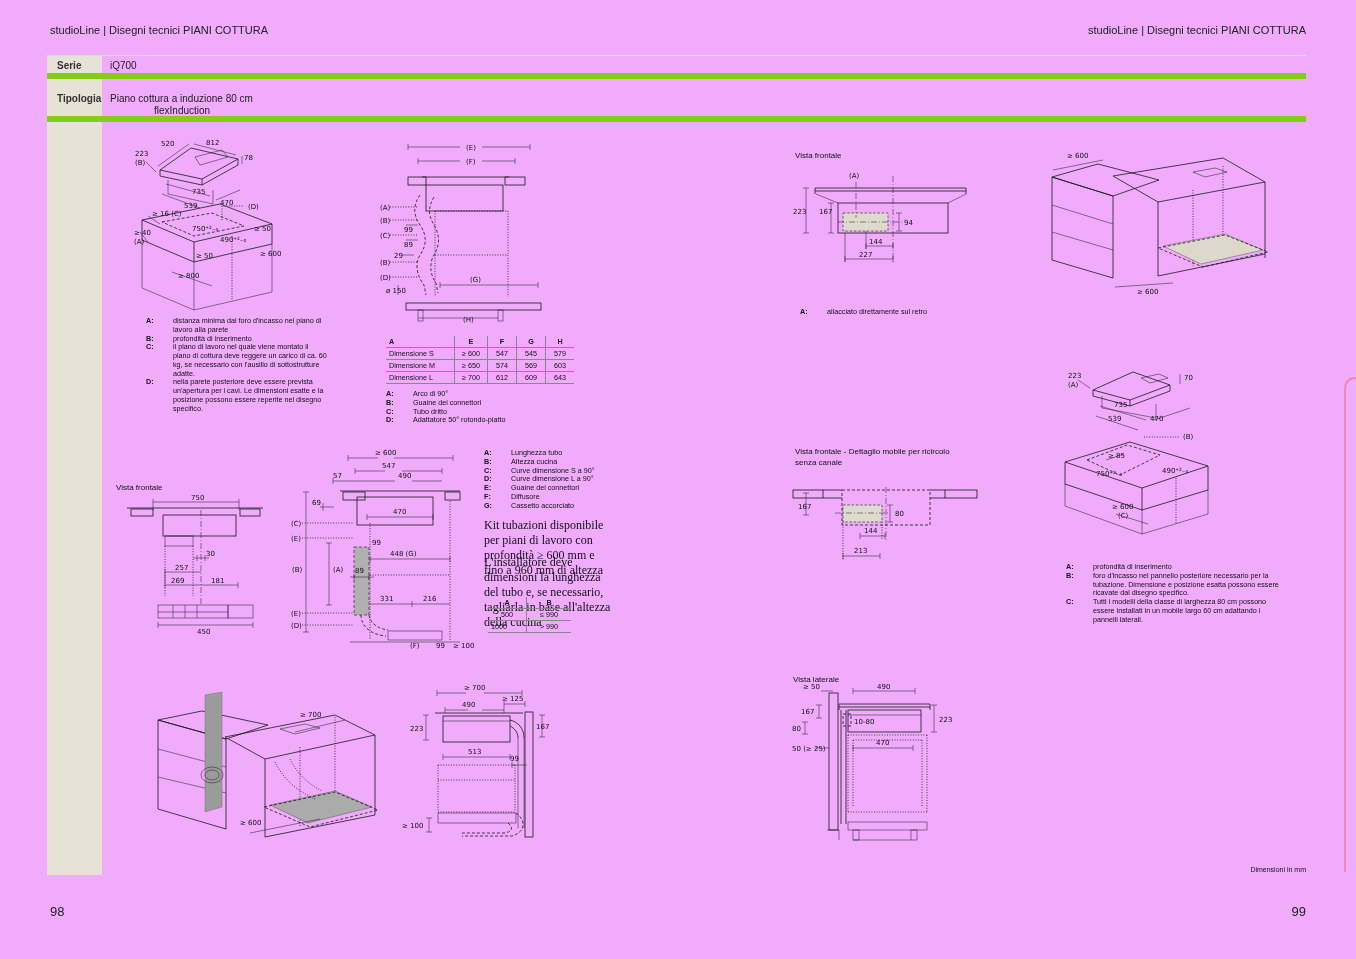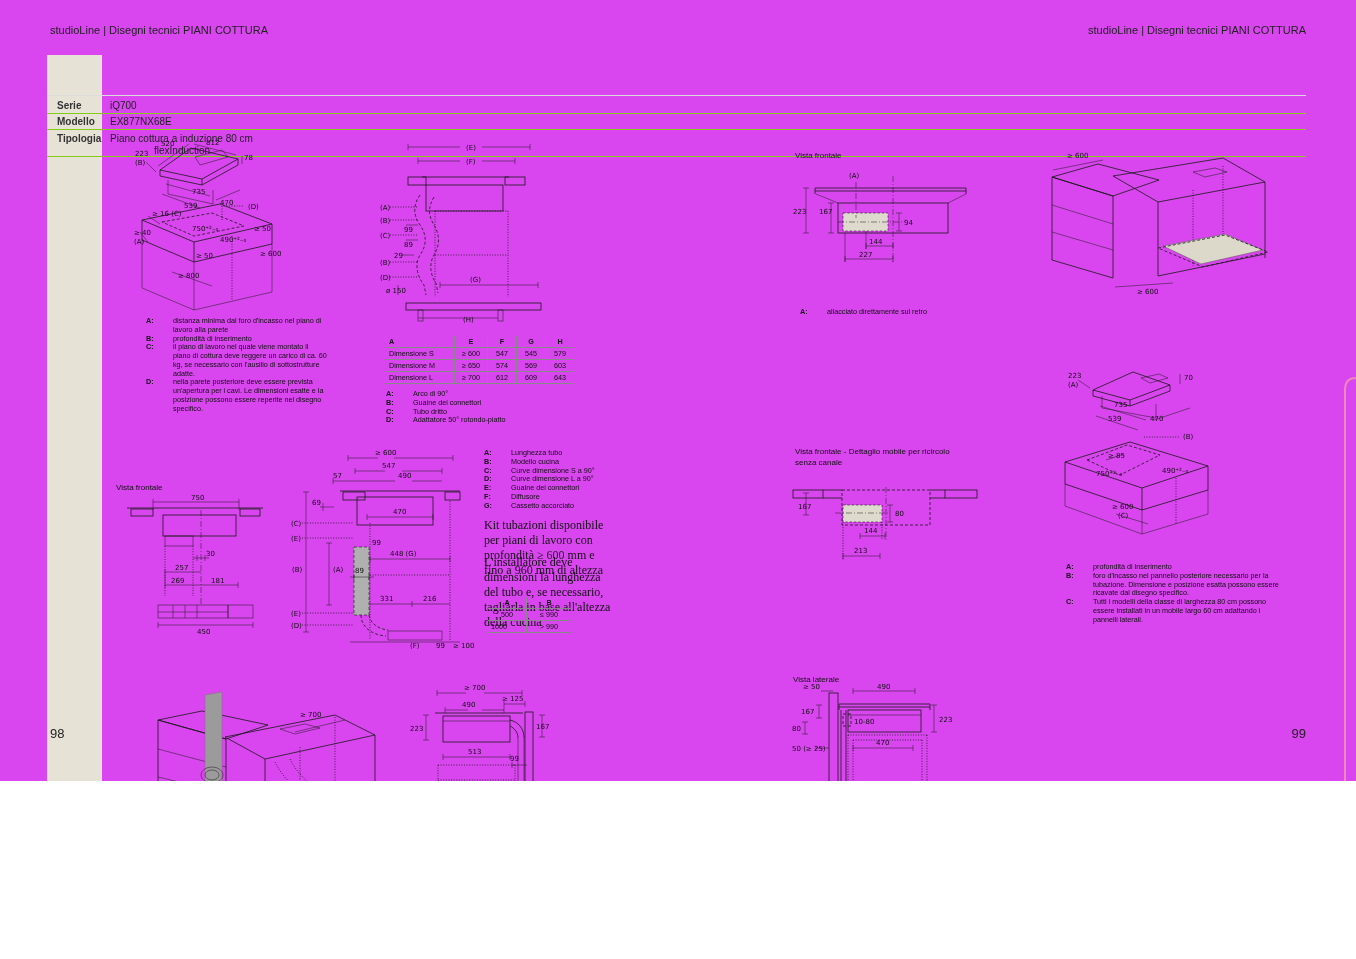--- a/index.html
+++ b/index.html
@@ -1,22 +1,22 @@
 <!DOCTYPE html>
 <html><head>
 <meta charset="utf-8">
 <style>
   html,body{margin:0;padding:0;background:#fff;}
-  .sheet{position:relative;width:1356px;height:781px;background:#d946ef;
+  .sheet{position:relative;width:1356px;height:959px;background:#f0abfc;
          font-family:"Liberation Sans",sans-serif;color:#1a1a1a;overflow:hidden;}
   .hdr{position:absolute;top:24px;font-size:11px;color:#222;}
   .hdr.left{left:50px;}
   .hdr.right{right:50px;text-align:right;}
   .label-col{position:absolute;left:47px;top:55px;width:55px;height:820px;background:#e7e2d6;}
-  .prow{position:absolute;left:47px;width:1259px;border-bottom:1px solid #84cc16;margin-top:40px;}
+  .prow{position:absolute;left:47px;width:1259px;border-bottom:6px solid #84cc16;}
   .prow.first{border-top:1px solid #dcdcdc;}
   .plabel{position:absolute;left:10px;top:4px;font-size:10px;font-weight:bold;color:#333;}
   .pvalue{position:absolute;left:63px;top:4px;font-size:10px;color:#222;}
   .pvalue2{position:absolute;left:63px;top:16px;font-size:10px;color:#222;padding-left:44px;}
   .dwg{position:absolute;}
   .dwg .ln{fill:none;stroke:#1a1a1a;stroke-width:0.8;}
   .dwg .thin{stroke-width:0.5;}
   .dwg .dsh{stroke-dasharray:3 2;}
   .dwg .dot{stroke-dasharray:1 1.6;}
   .dwg .ddot{stroke-dasharray:6 2 1 2;stroke-width:0.5;}
@@ -41,24 +41,20 @@
 
 <div class="sheet">
 
   <div class="hdr left">studioLine | Disegni tecnici PIANI COTTURA</div>
   <div class="hdr right">studioLine | Disegni tecnici PIANI COTTURA</div>
 
   <div class="label-col"></div>
   <div class="prow first" style="top:55px;height:17px;">
     <span class="plabel">Serie</span>
     <span class="pvalue">iQ700</span>
-  </div>
-  <div class="prow" style="top:72px;height:17px;">
-    <span class="plabel">Modello</span>
-    <span class="pvalue">EX877NX68E</span>
   </div>
   <div class="prow" style="top:89px;height:27px;">
     <span class="plabel">Tipologia</span>
     <span class="pvalue">Piano cottura a induzione 80 cm</span>
     <span class="pvalue2">flexInduction</span>
   </div>
 
   <svg class="dwg" style="left:132px;top:132px;" width="160" height="195" viewBox="0 0 160 195">
     <polygon class="ln" points="28,38 59,16 106,27 70,47"></polygon>
     <polygon class="ln thin" points="63,25 90,18 96,25 68,33"></polygon>
@@ -286,21 +282,21 @@
     <text x="163" y="203">≥ 100</text>
   </svg>
 
   <div class="leg" style="left:484px;top:449px;width:128px;">
     <div class="row">
         <span class="k">A:</span>
         <span class="t">Lunghezza tubo</span>
       </div>
     <div class="row">
         <span class="k">B:</span>
-        <span class="t">Modello cucina</span>
+        <span class="t">Altezza cucina</span>
       </div>
     <div class="row">
         <span class="k">C:</span>
         <span class="t">Curve dimensione S a 90°</span>
       </div>
     <div class="row">
         <span class="k">D:</span>
         <span class="t">Curve dimensione L a 90°</span>
       </div>
     <div class="row">

